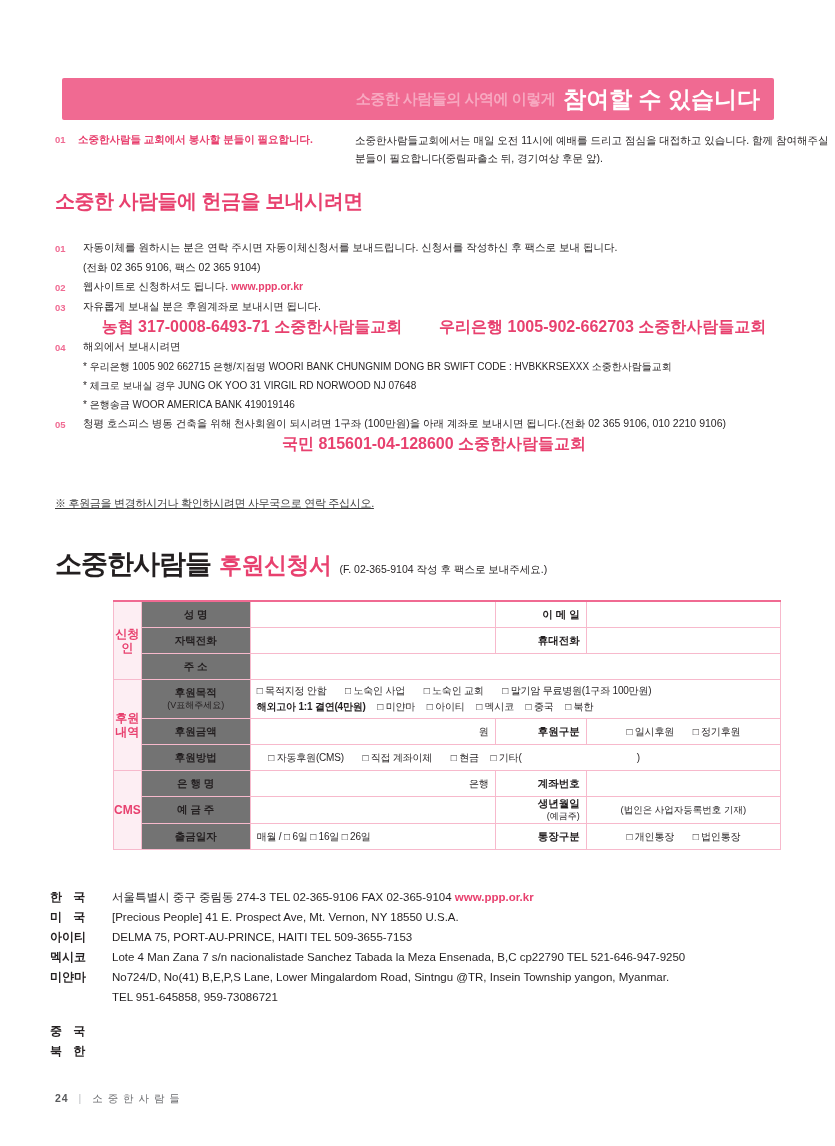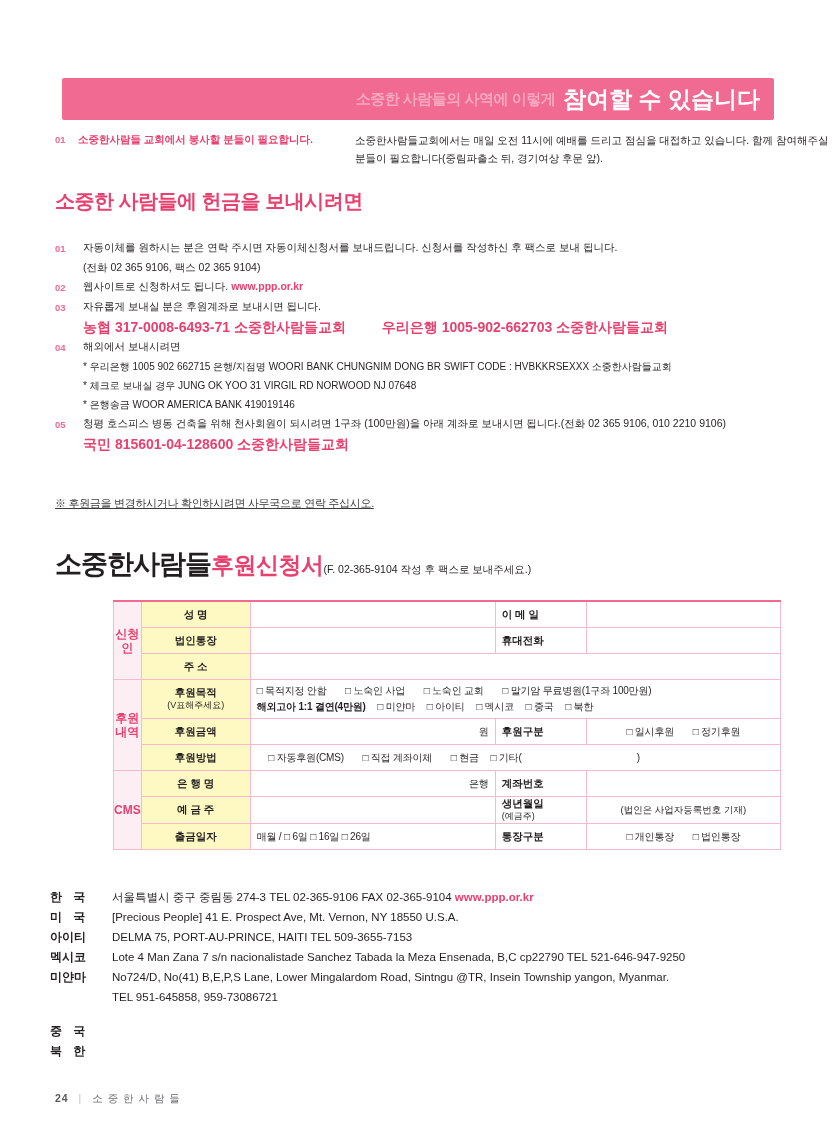--- a/index.html
+++ b/index.html
@@ -124,24 +124,25 @@
   .sub {
     padding-left: 28px;
     font-size: 10.5px;
     line-height: 19px;
   }
   .sub.smaller {
     font-size: 10px;
   }
   .acct {
     padding-left: 28px;
-    font-size: 14px;
+    font-size: 16px;
     font-weight: bold;
     color: #e8416f;
     line-height: 20px;
+    text-align: center;
   }
   .acct .gap {
     display: inline-block;
     width: 28px;
   }
   .note {
     position: absolute;
     left: 55px;
     top: 496px;
     font-size: 11px;
@@ -151,21 +152,21 @@
   .note u { text-decoration: underline; }
 
   
   .form-title {
     position: absolute;
     left: 55px;
     top: 546px;
     white-space: nowrap;
     display: flex;
     align-items: baseline;
-    gap: 0;
+    gap: 8px;
   }
   .form-title .t1 {
     font-size: 27px;
     font-weight: bold;
     color: #231f20;
     letter-spacing: -1px;
   }
   .form-title .t2 {
     font-size: 23px;
     font-weight: bold;
@@ -200,25 +201,25 @@
     text-align: center;
     padding: 0;
     font-size: 12px;
     line-height: 14px;
   }
   table.app .lbl {
     width: 96px;
     text-align: center;
     font-weight: bold;
     color: #231f20;
-    background: #fef9c3;
+    background: #737373;
   }
   table.app .lbl2 {
     width: 78px;
-    text-align: left;
+    text-align: right;
     font-weight: bold;
     color: #231f20;
   }
   table.app .thick-top td { border-top: 2px solid #f06a92; }
   table.app tr.sep td { border-top: 1.5px solid #f58cae; }
   .chk { font-size: 10px; letter-spacing: -0.2px; }
   .chk b { font-weight: bold; }
   .sp { display: inline-block; width: 16px; }
   .sp-s { display: inline-block; width: 9px; }
   .right { text-align: right; }
@@ -339,21 +340,21 @@
       <tr class="thick-top">
         <td class="vcat" rowspan="3">
           <span>신청인</span>
         </td>
         <td class="lbl">성  명</td>
         <td style="width:232px"></td>
         <td class="lbl2">이 메 일</td>
         <td></td>
       </tr>
       <tr>
-        <td class="lbl">법인통장</td>
+        <td class="lbl">자택전화</td>
         <td></td>
         <td class="lbl2">휴대전화</td>
         <td></td>
       </tr>
       <tr>
         <td class="lbl">주  소</td>
         <td colspan="3"></td>
       </tr>
 
       <tr class="sep">

